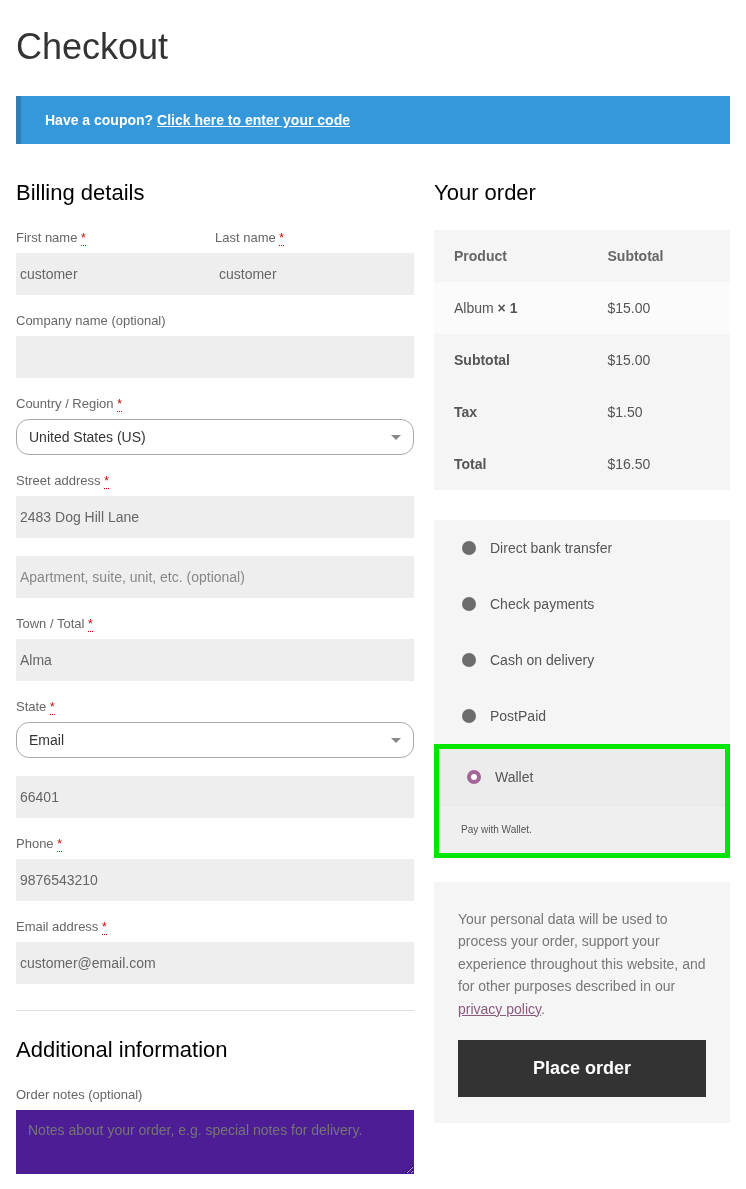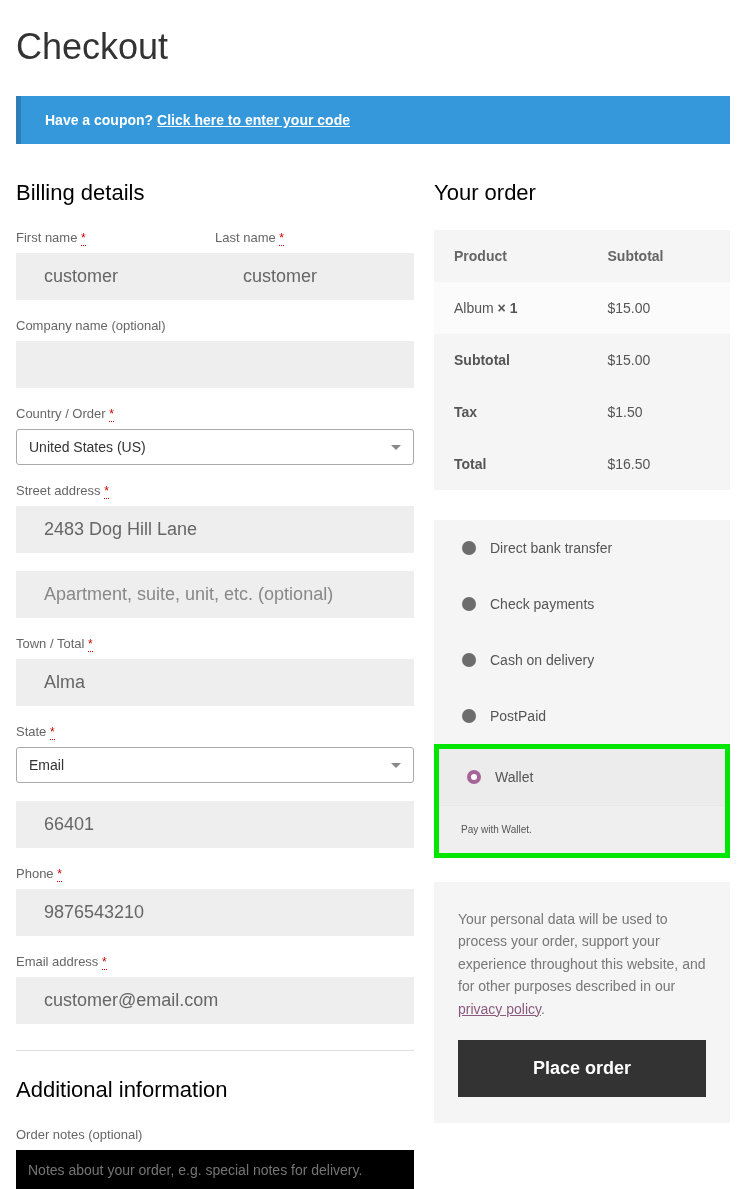--- a/index.html
+++ b/index.html
@@ -9,26 +9,26 @@
   .coupon-banner a { color: #fff; text-decoration: underline; }
   .main { display: flex; gap: 20px; margin-top: 36px; }
   .left { flex: 0 0 398px; }
   .right { flex: 1; }
   h2 { font-size: 22px; font-weight: 300; color: #000000; margin: 0 0 24px 0; }
   .row-split { display: flex; }
   .form-field { margin-bottom: 18px; }
   .form-field.half { flex: 1; }
   label { display: block; font-size: 13px; color: #666; margin-bottom: 8px; }
   .req { color: #c00; border-bottom: 1px dotted #c00; font-size: 12px; }
-  input[type=text] { width: 100%; background: #eee; border: none; padding: 13px 28px; font-size: 18px; color: #666; font-family: inherit; }
+  input[type=text] { width: 100%; background: #eee; border: none; padding: 13px 4px; font-size: 14px; color: #666; font-family: inherit; }
   input[type=text]::placeholder { color: #888; }
-  .select-box { width: 100%; border: 1px solid #aaa; border-radius: 3px; padding: 9px 12px; font-size: 14px; color: #333; background: #fff; display: flex; justify-content: space-between; align-items: center; }
+  .select-box { width: 100%; border: 1px solid #aaa; border-radius: 13px; padding: 9px 12px; font-size: 14px; color: #333; background: #fff; display: flex; justify-content: space-between; align-items: center; }
   .select-caret { width: 0; height: 0; border-left: 5px solid transparent; border-right: 5px solid transparent; border-top: 5px solid #888; }
   hr { border: none; border-top: 1px solid #ddd; margin: 26px 0; }
-  textarea { width: 100%; background: #000000; border: none; padding: 12px; font-size: 14px; color: #888; font-family: inherit; height: 56px; resize: vertical; }
+  textarea { width: 100%; background: #4c1d95; border: none; padding: 12px; font-size: 14px; color: #888; font-family: inherit; height: 64px; resize: vertical; }
   .order-table { width: 100%; border-collapse: collapse; background: #fbfbfb; font-size: 14px; }
   .order-table th, .order-table td { text-align: left; padding: 18px 20px; color: #555; }
   .order-table thead th { font-weight: 700; color: #666; background: #f5f5f5; }
   .order-head-box { background: #f5f5f5; }
   .order-prod-row { }
   .payment-box { background: #f5f5f5; padding: 0; margin-top: 30px; }
   .payment-option { padding: 20px 28px; display: flex; align-items: center; gap: 14px; font-size: 14px; color: #555; }
   .radio-off { width: 14px; height: 14px; border-radius: 50%; background: #6d6d6d; flex-shrink:0; }
   .radio-on { width: 14px; height: 14px; border-radius: 50%; border: 4px solid #a46497; background: #fff; flex-shrink:0; }
   .wallet-wrap { border: 5px solid #00e600; }
@@ -63,21 +63,21 @@
         <input type="text" value="customer" style="">
       </div>
     </div>
 
     <div class="form-field">
       <label>Company name (optional)</label>
       <input type="text" value="" style="">
     </div>
 
     <div class="form-field">
-      <label><span>Country / Order </span><span class="req">*</span></label>
+      <label><span>Country / Region </span><span class="req">*</span></label>
       <div class="select-box">
         <span>United States (US)</span>
         <span class="select-caret"></span>
       </div>
     </div>
 
     <div class="form-field">
       <label><span>Street address </span><span class="req">*</span></label>
       <input type="text" value="2483 Dog Hill Lane" style="">
     </div>

